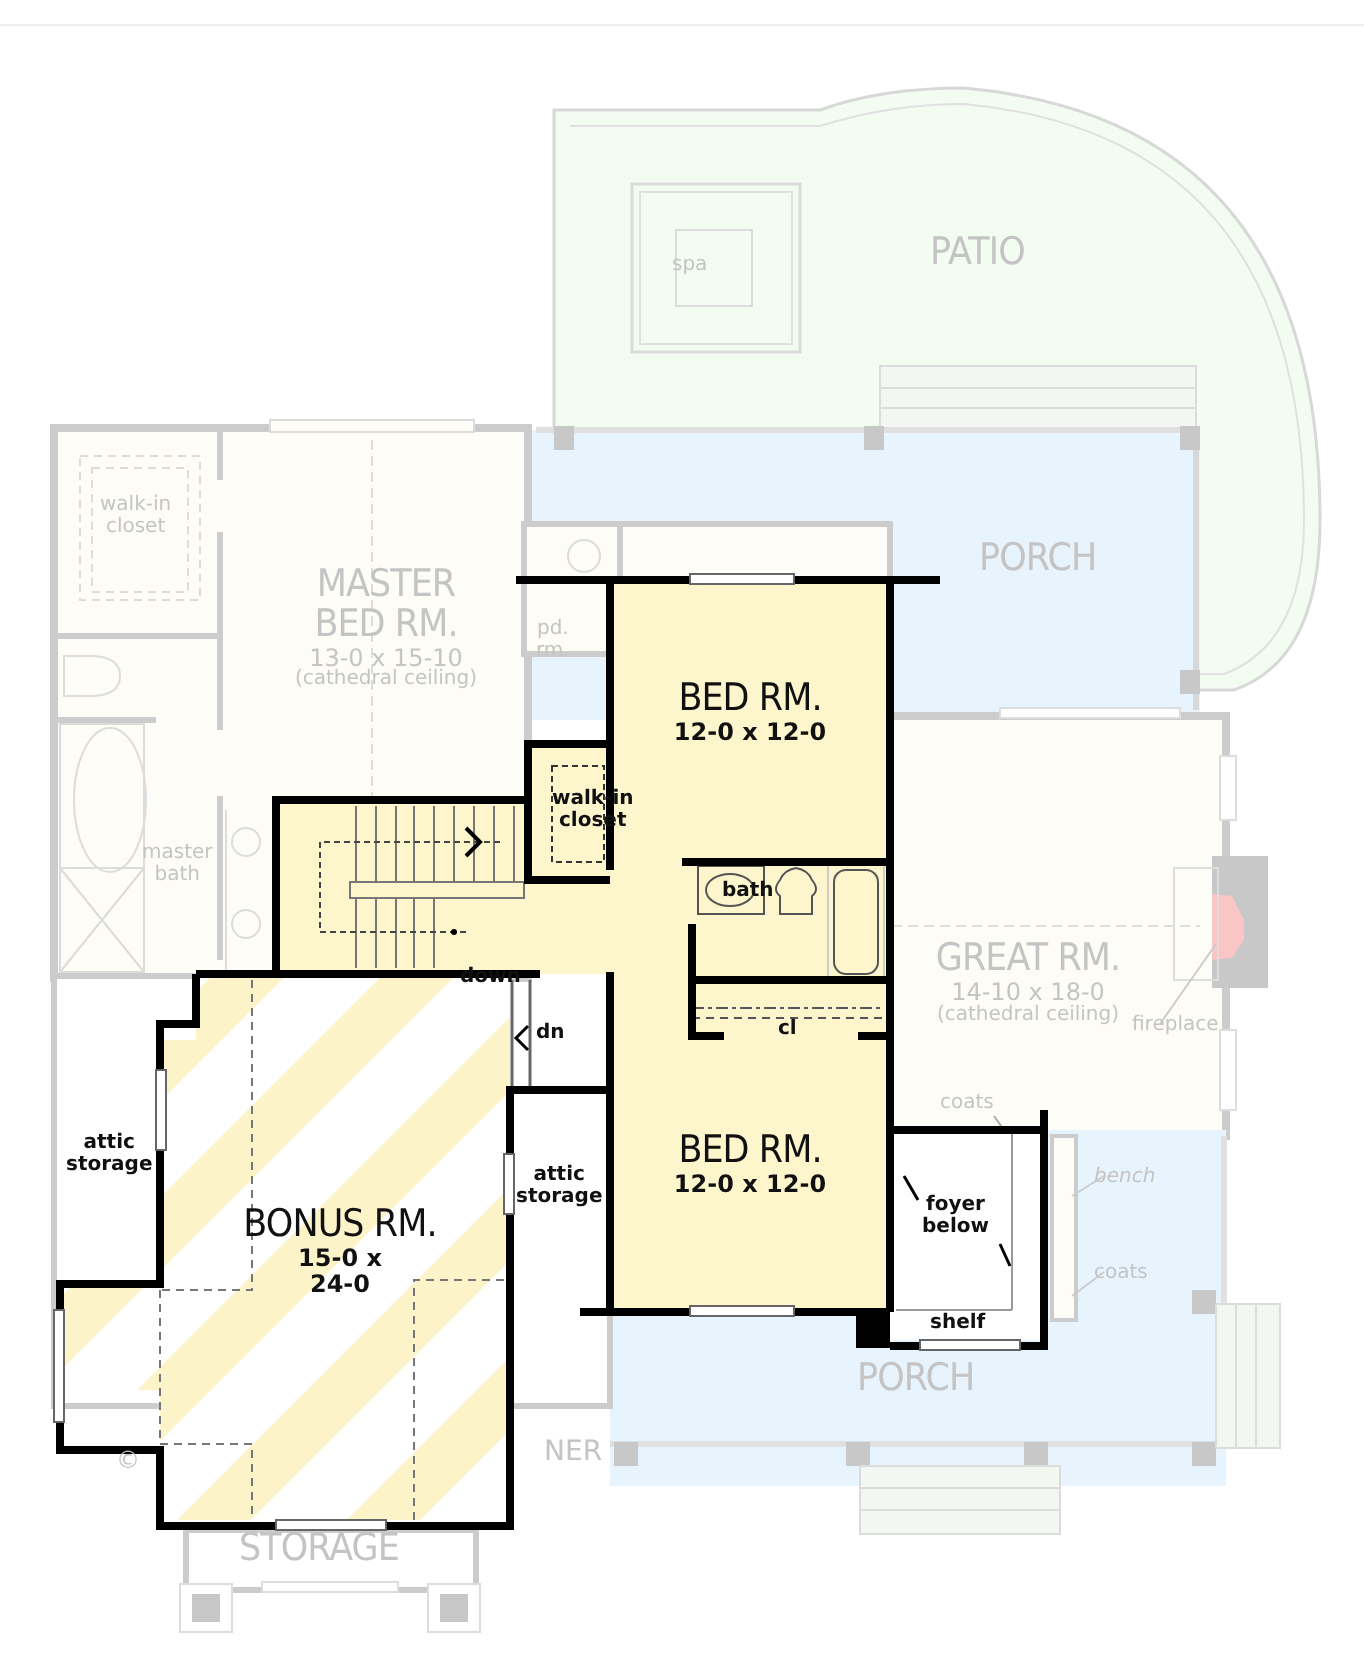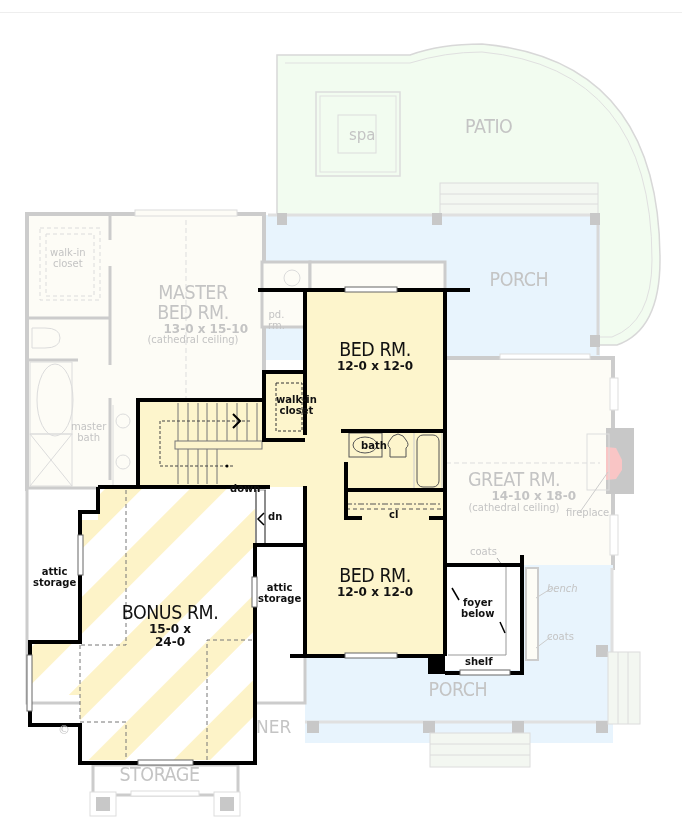--- a/index.html
+++ b/index.html
@@ -4,21 +4,21 @@
 <style>
   html, body { margin: 0; padding: 0; background: #ffffff; }
   body { width: 682px; height: 833px; overflow: hidden; position: relative; font-family: "DejaVu Sans", sans-serif; }
   .topline { position: absolute; left: 0; top: 12px; width: 682px; height: 1px; background: #eeeeee; }
   svg { position: absolute; left: 0; top: 0; }
   .lbl { position: absolute; white-space: nowrap; text-align: center; line-height: 1.05; }
   .faded { color: #c4c4c4; }
   .dark { color: #111111; }
   .big { font-family: "DejaVu Sans", sans-serif; font-size: 19px; letter-spacing: -0.5px; font-weight: normal; transform: scaleX(0.92); }
   .dim { font-family: "DejaVu Sans", sans-serif; font-size: 12px; font-weight: bold; }
-  .dim.faded { font-weight: bold; text-align: right; }
+  .dim.faded { font-weight: normal; }
   .small { font-family: "DejaVu Sans", sans-serif; font-size: 10px; font-weight: bold; }
   .sub { font-family: "DejaVu Sans", sans-serif; font-size: 10px; }
 </style>
 </head>
 <body>
 
 <div class="topline"></div>
 
 <svg width="682" height="833" viewBox="0 0 682 833">
   <defs>
@@ -209,21 +209,21 @@
     <rect x="345" y="653" width="52" height="5" fill="#ffffff" stroke="#666"></rect>
     <rect x="460" y="670" width="50" height="5" fill="#ffffff" stroke="#666"></rect>
     <rect x="138" y="760" width="55" height="5" fill="#ffffff" stroke="#666"></rect>
     <rect x="27" y="655" width="5" height="56" fill="#ffffff" stroke="#666"></rect>
     <rect x="78" y="535" width="5" height="40" fill="#ffffff" stroke="#666"></rect>
     <rect x="252" y="577" width="5" height="30" fill="#ffffff" stroke="#666"></rect>
   </g>
 </svg>
 
 <div class="lbl faded big" style="left:463px;top:117px;">PATIO</div>
-<div class="lbl faded sub" style="left:349px;top:128px;font-size:15px;">spa</div>
+<div class="lbl faded sub" style="left:336px;top:128px;font-size:10px;">spa</div>
 <div class="lbl faded big" style="left:487px;top:270px;">PORCH</div>
 
 <div class="lbl faded sub" style="left:50px;top:248px;">
   <div>walk-in</div>
   <div>closet</div>
 </div>
 <div class="lbl faded" style="left:138px;top:283px;width:110px;">
   <div class="big">MASTER</div>
   <div class="big">BED RM.</div>
   <div class="dim faded">13-0 x 15-10</div>
@@ -279,14 +279,14 @@
 <div class="lbl dark small" style="left:258px;top:583px;">
   <div>attic</div>
   <div>storage</div>
 </div>
 <div class="lbl dark" style="left:105px;top:603px;width:130px;">
   <div class="big">BONUS RM.</div>
   <div class="dim">15-0 x</div>
   <div class="dim">24-0</div>
 </div>
 <div class="lbl faded sub" style="left:58px;top:724px;font-size:12px;">©</div>
-<div class="lbl faded sub" style="left:256px;top:719px;font-size:17px;">NER</div>
+<div class="lbl faded sub" style="left:272px;top:719px;font-size:14px;">NER</div>
 <div class="lbl faded big" style="left:116px;top:765px;">STORAGE</div>
 
 </body></html>

